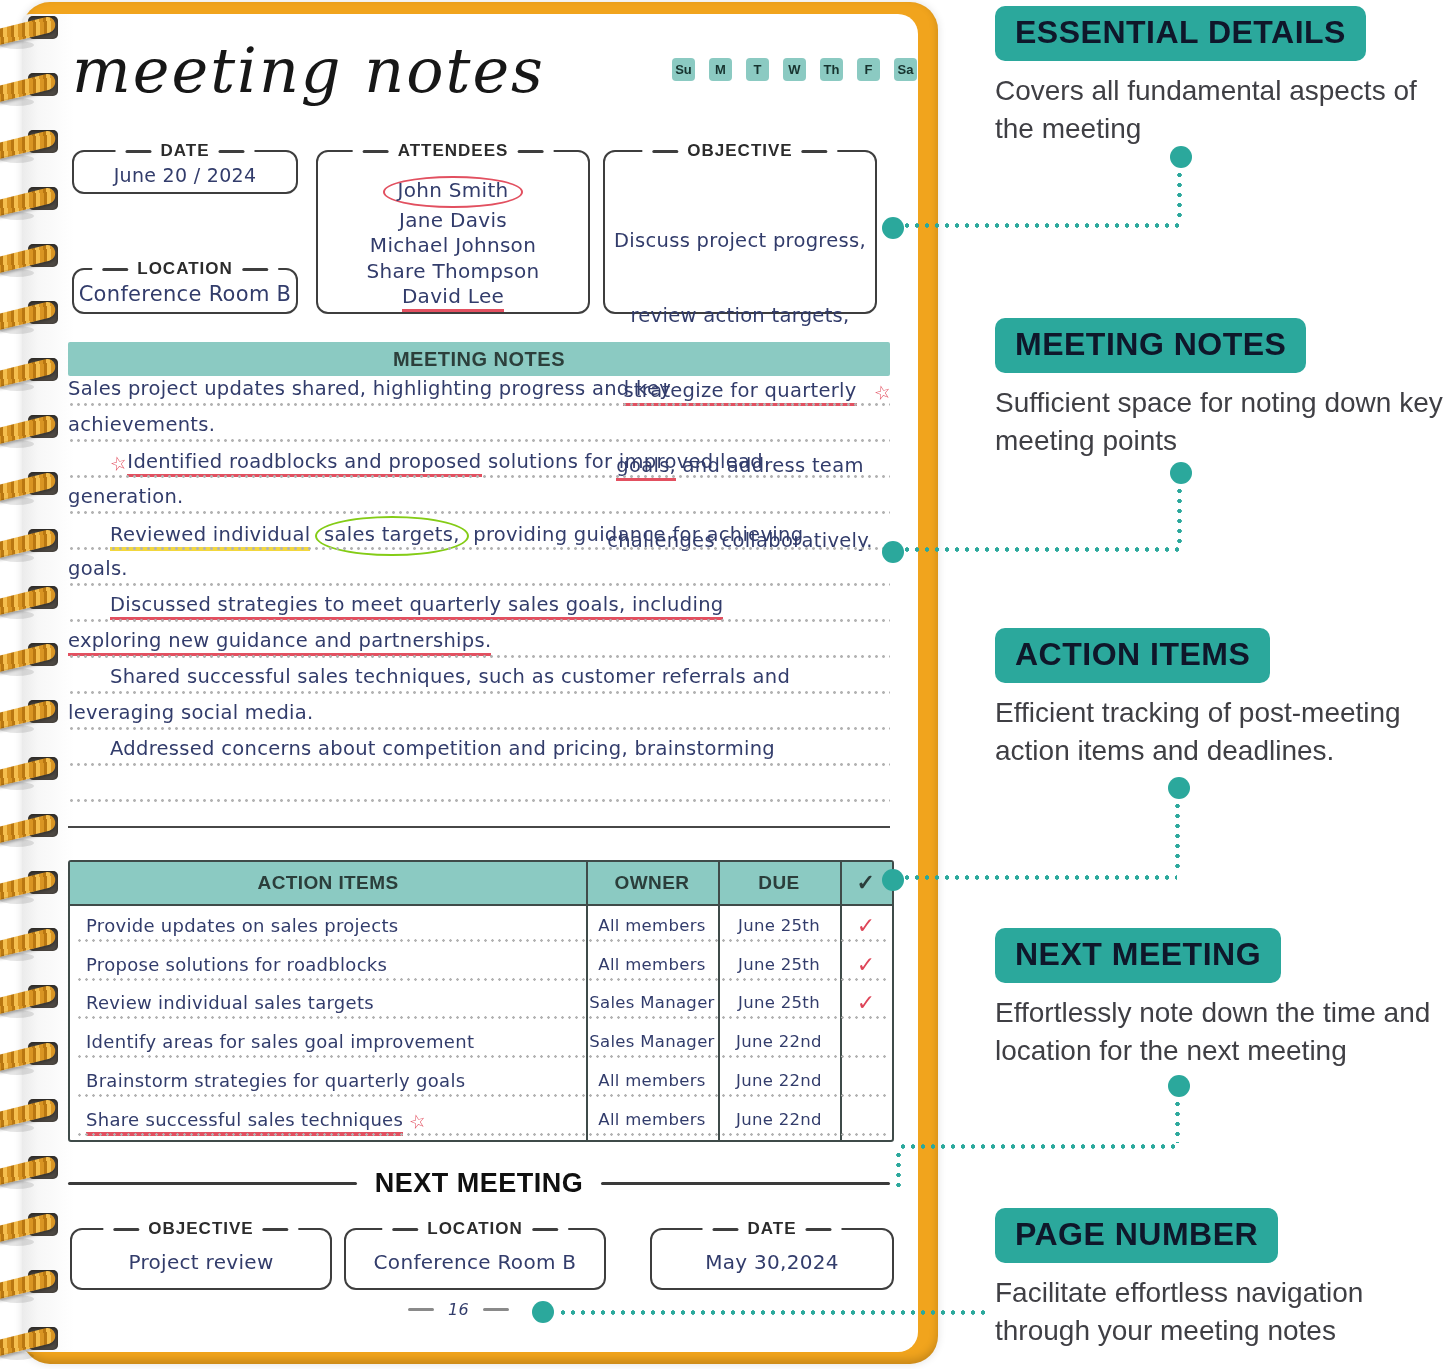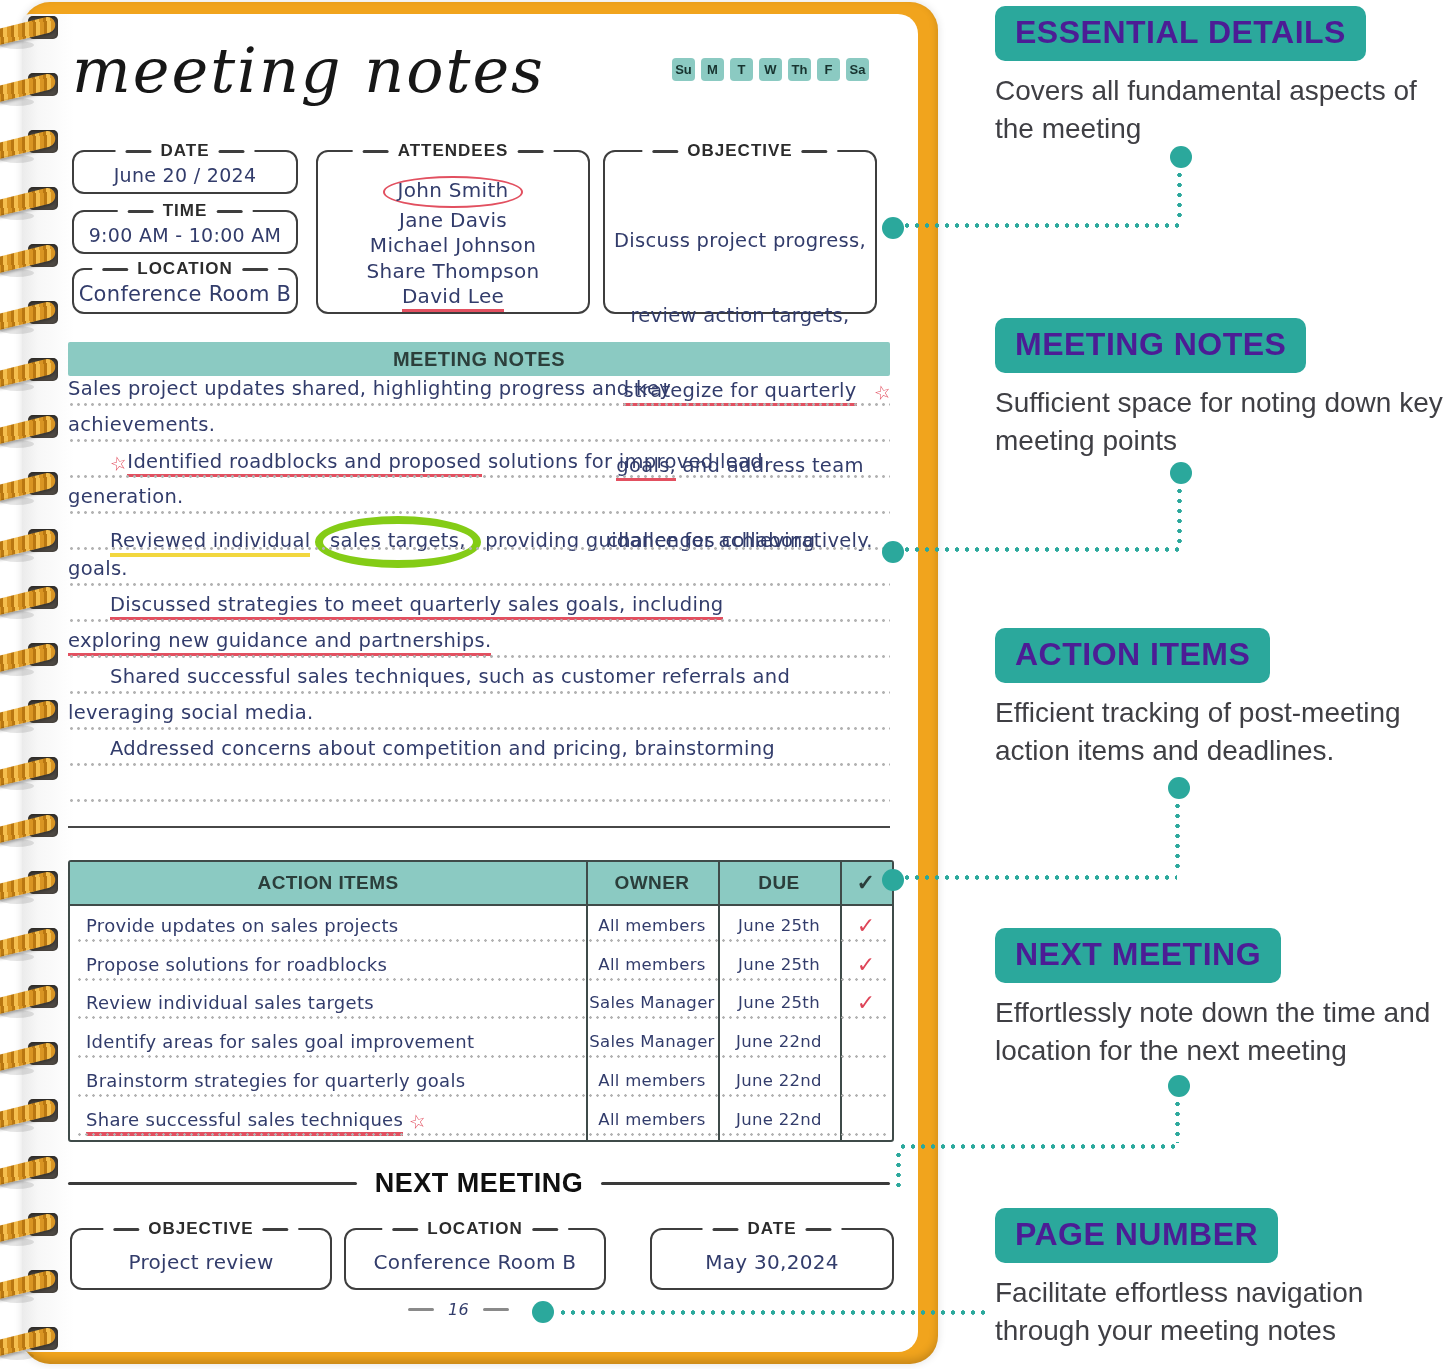--- a/index.html
+++ b/index.html
@@ -23,38 +23,38 @@
               background:repeating-linear-gradient(100deg,#B97711 0 3px,#F4BE4E 3px 7px,#D99523 7px 11px);
               box-shadow:0 2px 3px rgba(0,0,0,.3);}
   .coil::after{content:'';position:absolute;left:0;top:31px;width:34px;height:8px;border-radius:50%;
               background:rgba(0,0,0,.10);}
 
   
   .hw{font-family:"DejaVu Sans",sans-serif;color:#323C6B;letter-spacing:.3px;}
   .script-title{position:absolute;left:72px;top:34px;font-family:"DejaVu Serif",serif;
                 font-style:italic;font-size:62px;color:#171717;letter-spacing:2px;}
 
-  #days{position:absolute;left:672px;top:58px;display:flex;gap:6px;}
+  #days{position:absolute;left:672px;top:58px;display:flex;gap:14px;}
   .day{width:23px;height:23px;background:#8BCAC2;border-radius:4px;display:flex;align-items:center;
        justify-content:center;font-weight:bold;font-size:13px;color:#17332F;}
 
   .fbox{position:absolute;border:2px solid #3E3E3E;border-radius:12px;background:#fff;}
   .flabel{position:absolute;top:-11px;left:50%;transform:translateX(-50%);background:#fff;
           padding:0 10px;font-weight:bold;font-size:17px;color:#2B2B2B;letter-spacing:1px;
           white-space:nowrap;display:flex;align-items:center;gap:9px;line-height:20px;}
   .flabel::before,.flabel::after{content:'';width:26px;height:3px;background:#3E3E3E;border-radius:2px;}
   .fval{position:absolute;left:0;right:0;top:6px;bottom:0;display:flex;align-items:center;
         justify-content:center;font-size:19px;}
   .fbig{padding-top:24px;text-align:center;font-size:20px;line-height:25.5px;}
 
   .red-circle{display:inline-block;border:2.5px solid #E25060;border-radius:50%;padding:0 12px 2px;}
   .red-u{border-bottom:3px solid #E25060;padding-bottom:1px;}
   .red-u2{border-bottom:4px solid #E25060;padding-bottom:2px;}
   .yel-u{border-bottom:4px solid #F2D73E;padding-bottom:1px;}
-  .yel-o{display:inline-block;border:8px solid #84cc16;border-radius:50%;padding:0 7px 2px;margin:0 -2px;}
+  .yel-o{display:inline-block;border:2px solid #84cc16;border-radius:50%;padding:0 7px 2px;margin:0 -2px;}
   .star{display:inline-block;color:#E25060;font-size:19px;transform:translateY(2px) rotate(-15deg);}
 
   
   .band{position:absolute;left:68px;top:342px;width:822px;height:34px;background:#8BCAC2;border-radius:2px;
         display:flex;align-items:center;justify-content:center;font-weight:bold;font-size:20px;
         color:#2C3F3B;letter-spacing:.5px;}
   #noteslines{position:absolute;left:68px;top:370px;width:822px;}
   .nrow{position:relative;height:34px;white-space:pre-wrap;font-size:19.5px;line-height:34px;
         padding-top:2px;}
   .nrow::after{content:'';position:absolute;left:0;right:0;bottom:0;height:3px;
@@ -87,21 +87,21 @@
   .nm-row{position:absolute;left:68px;top:1168px;width:822px;display:flex;align-items:center;gap:18px;}
   .nm-line{flex:1;height:2.5px;background:#3A3A3A;border-radius:2px;}
   .nm-title{font-weight:bold;font-size:27px;color:#101010;letter-spacing:.5px;white-space:nowrap;}
 
   
   .pageno{position:absolute;left:408px;top:1300px;display:flex;align-items:center;gap:14px;}
   .pn-dash{width:26px;height:2.5px;background:#8a8a8a;border-radius:2px;}
   .pn-num{font-size:16px;font-style:italic;}
 
   
-  .badge{position:absolute;background:#2BA89C;color:#4c1d95;font-weight:bold;font-size:32px;
+  .badge{position:absolute;background:#2BA89C;color:#0f172a;font-weight:bold;font-size:32px;
          padding:8px 20px 10px;border-radius:10px;letter-spacing:.5px;white-space:nowrap;}
   .desc{position:absolute;width:460px;font-size:28px;line-height:38px;color:#3F3F44;}
 
   .dot{position:absolute;width:22px;height:22px;border-radius:50%;background:#2BA89C;}
   .dotline-h{position:absolute;height:5px;
          background-image:radial-gradient(circle,#2BA89C 2px,transparent 2.4px);
          background-size:10px 5px;background-repeat:repeat-x;}
   .dotline-v{position:absolute;width:5px;
          background-image:radial-gradient(circle,#2BA89C 2px,transparent 2.4px);
          background-size:5px 10px;background-repeat:repeat-y;}
@@ -222,24 +222,20 @@
     <span class="day">T</span>
     <span class="day">W</span>
     <span class="day">Th</span>
     <span class="day">F</span>
     <span class="day">Sa</span>
   </div>
 
   <div class="fbox" style="left:72px;top:150px;width:222px;height:40px;">
     <div class="flabel">DATE</div>
     <div class="fval hw">June 20 / 2024</div>
-  </div>
-  <div class="fbox" style="left:72px;top:210px;width:222px;height:40px;">
-    <div class="flabel">TIME</div>
-    <div class="fval hw">9:00 AM - 10:00 AM</div>
   </div>
   <div class="fbox" style="left:72px;top:268px;width:222px;height:42px;">
     <div class="flabel">LOCATION</div>
     <div class="fval hw" style="font-size:21px;">Conference Room B</div>
   </div>
 
   <div class="fbox" style="left:316px;top:150px;width:270px;height:160px;">
     <div class="flabel">ATTENDEES</div>
     <div class="fbig hw">
       <div><span class="red-circle">John Smith</span></div>

